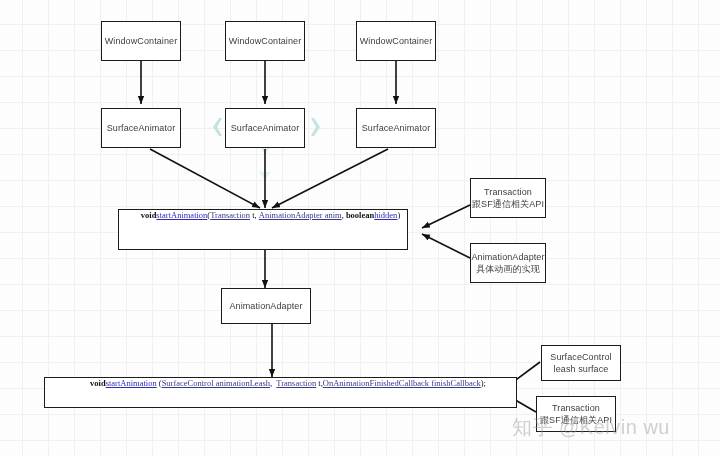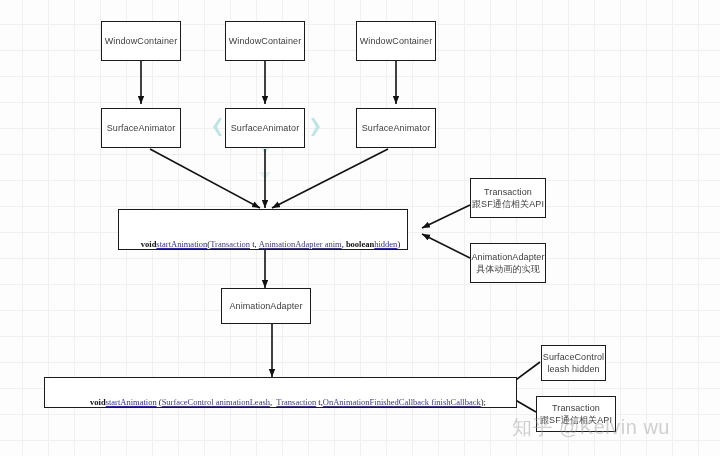--- a/index.html
+++ b/index.html
@@ -37,21 +37,21 @@
   .node .lines {
     display: block;
   }
   .node .lines span { display: block; }
   .sig {
     position: absolute;
     box-sizing: border-box;
     background: #ffffff;
     border: 1.5px solid #1b1b1b;
     display: flex;
-    align-items: flex-end;
+    align-items: flex-start;
     justify-content: center;
     white-space: nowrap;
     font-family: "Liberation Serif", serif;
     font-size: 8.5px;
     color: #111111;
     padding-left: 15px;
   }
   .sig .kw { font-weight: bold; color: #111; }
   .sig .idf {
     color: #2b2bb5;
@@ -189,24 +189,24 @@
   <div class="node" style="left:221px; top:288px; width:90px; height:36px;">
     <span>AnimationAdapter</span>
   </div>
 
   <div class="sig" style="left:44px; top:377px; width:473px; height:31px;">
     <span>
       <span class="kw">void</span><span class="idf">startAnimation</span><span class="pln">&nbsp;(</span><span class="typ">SurfaceControl animationLeash</span><span class="pln">,&nbsp;&nbsp;</span><span class="typ">Transaction</span><span class="pln">&nbsp;t,</span><span class="typ">OnAnimationFinishedCallback finishCallback</span><span class="pln">);</span>
     </span>
   </div>
 
-  <div class="node" style="left:541px; top:345px; width:65px; height:36px;">
+  <div class="node" style="left:541px; top:345px; width:80px; height:36px;">
     <span class="lines">
       <span>SurfaceControl</span>
-      <span>leash hidden</span>
+      <span>leash surface</span>
     </span>
   </div>
   <div class="node" style="left:536px; top:396px; width:80px; height:36px;">
     <span class="lines">
       <span>Transaction</span>
       <span>跟SF通信相关API</span>
     </span>
   </div>
 
   <div class="watermark">知乎 @Kelvin wu</div>

